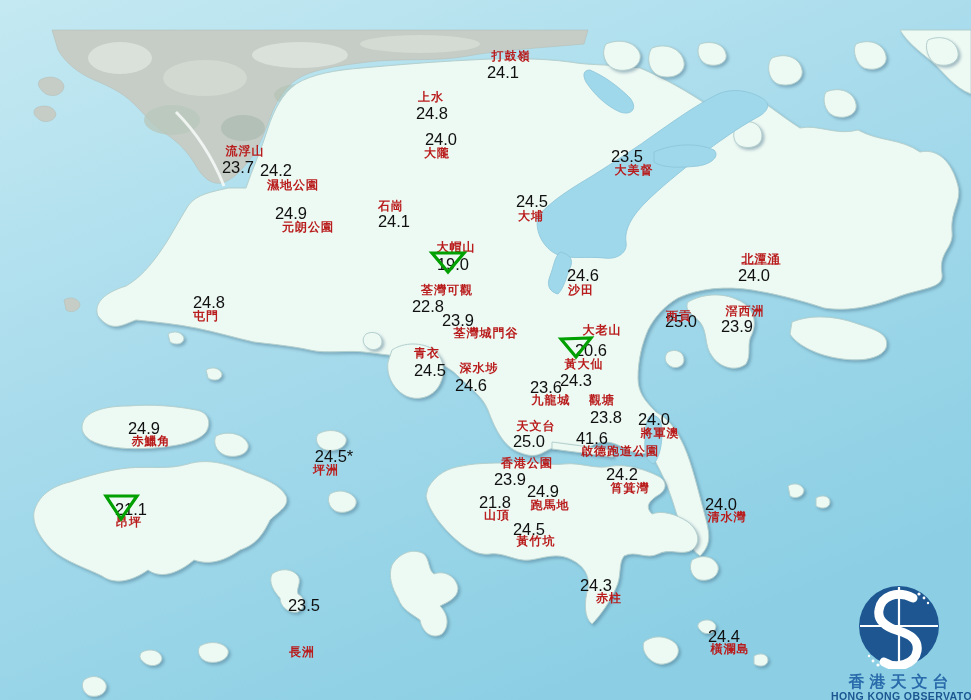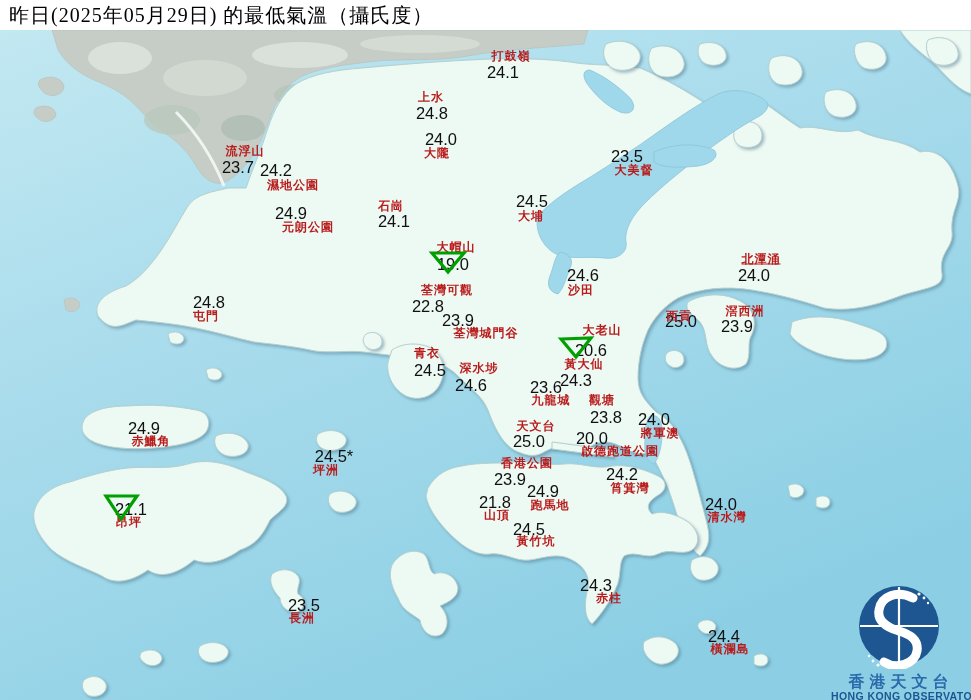--- a/index.html
+++ b/index.html
@@ -192,57 +192,54 @@
       <div class="val" style="left: 576px; top: 380px;">24.3</div>
       <div class="stn" style="left: 584px; top: 364px;">黃大仙</div>
       <div class="val" style="left: 546px; top: 387px;">23.6</div>
       <div class="stn" style="left: 551px; top: 400px;">九龍城</div>
       <div class="val" style="left: 606px; top: 417px;">23.8</div>
       <div class="stn" style="left: 602px; top: 400px;">觀塘</div>
       <div class="val" style="left: 529px; top: 441px;">25.0</div>
       <div class="stn" style="left: 536px; top: 426px;">天文台</div>
       <div class="val" style="left: 654px; top: 419px;">24.0</div>
       <div class="stn" style="left: 660px; top: 433px;">將軍澳</div>
-      <div class="val" style="left: 592px; top: 438px;">20.0</div>
+      <div class="val" style="left: 592px; top: 438px;">41.6</div>
       <div class="stn" style="left: 620px; top: 451px;">啟德跑道公園</div>
       <div class="val" style="left: 510px; top: 479px;">23.9</div>
       <div class="stn" style="left: 527px; top: 463px;">香港公園</div>
       <div class="val" style="left: 622px; top: 474px;">24.2</div>
       <div class="stn" style="left: 630px; top: 488px;">筲箕灣</div>
       <div class="val" style="left: 543px; top: 491px;">24.9</div>
       <div class="stn" style="left: 550px; top: 505px;">跑馬地</div>
       <div class="val" style="left: 495px; top: 502px;">21.8</div>
       <div class="stn" style="left: 497px; top: 515px;">山頂</div>
       <div class="val" style="left: 529px; top: 529px;">24.5</div>
       <div class="stn" style="left: 536px; top: 541px;">黃竹坑</div>
       <div class="val" style="left: 721px; top: 504px;">24.0</div>
       <div class="stn" style="left: 727px; top: 517px;">清水灣</div>
       <div class="val" style="left: 144px; top: 428px;">24.9</div>
       <div class="stn" style="left: 151px; top: 441px;">赤鱲角</div>
       <div class="val" style="left: 334px; top: 456px;">24.5*</div>
       <div class="stn" style="left: 326px; top: 470px;">坪洲</div>
       <div class="val" style="left: 131px; top: 509px;">21.1</div>
       <div class="stn" style="left: 129px; top: 522px;">昂坪</div>
       <div class="val" style="left: 304px; top: 605px;">23.5</div>
-      <div class="stn" style="left: 302px; top: 618px;">長洲</div>
+      <div class="stn" style="left: 302px; top: 652px;">長洲</div>
       <div class="val" style="left: 596px; top: 585px;">24.3</div>
       <div class="stn" style="left: 593px; top: 598px; margin-left: 16px;">赤柱</div>
       <div class="val" style="left: 724px; top: 636px;">24.4</div>
       <div class="stn" style="left: 730px; top: 649px;">橫瀾島</div>
     </div>
 
   <svg id="markers" width="971" height="700" viewBox="0 0 971 700">
       <polygon points="432,253 464,253 448,272" class="tri"></polygon>
       <polygon points="561,339 591,338 576,357" class="tri"></polygon>
       <polygon points="106,496 137,496 121,519" class="tri"></polygon>
     </svg>
 
-  <div id="titlebar">
-    <div class="t">昨日(2025年05月29日) 的最低氣溫（攝氏度）</div>
-  </div>
 
   <div id="logo">
     <svg width="140" height="84" viewBox="0 0 140 84">
       <circle cx="68" cy="41" r="40" fill="#1d5691"></circle>
       <line x1="68" y1="2" x2="68" y2="80" stroke="#ffffff" stroke-width="2.2"></line>
       <line x1="29" y1="41" x2="107" y2="41" stroke="#ffffff" stroke-width="2.2"></line>
       <path d="M82,13 C66,5 50,11 48,25 C46,37 58,43 68,46 C78,49 88,54 86,66 C84,79 66,85 53,77" fill="none" stroke="#ffffff" stroke-width="9" stroke-linecap="round"></path>
       <g fill="#ffffff">
         <circle cx="88" cy="9" r="1.6"></circle>
           <circle cx="93" cy="13" r="1.4"></circle>

